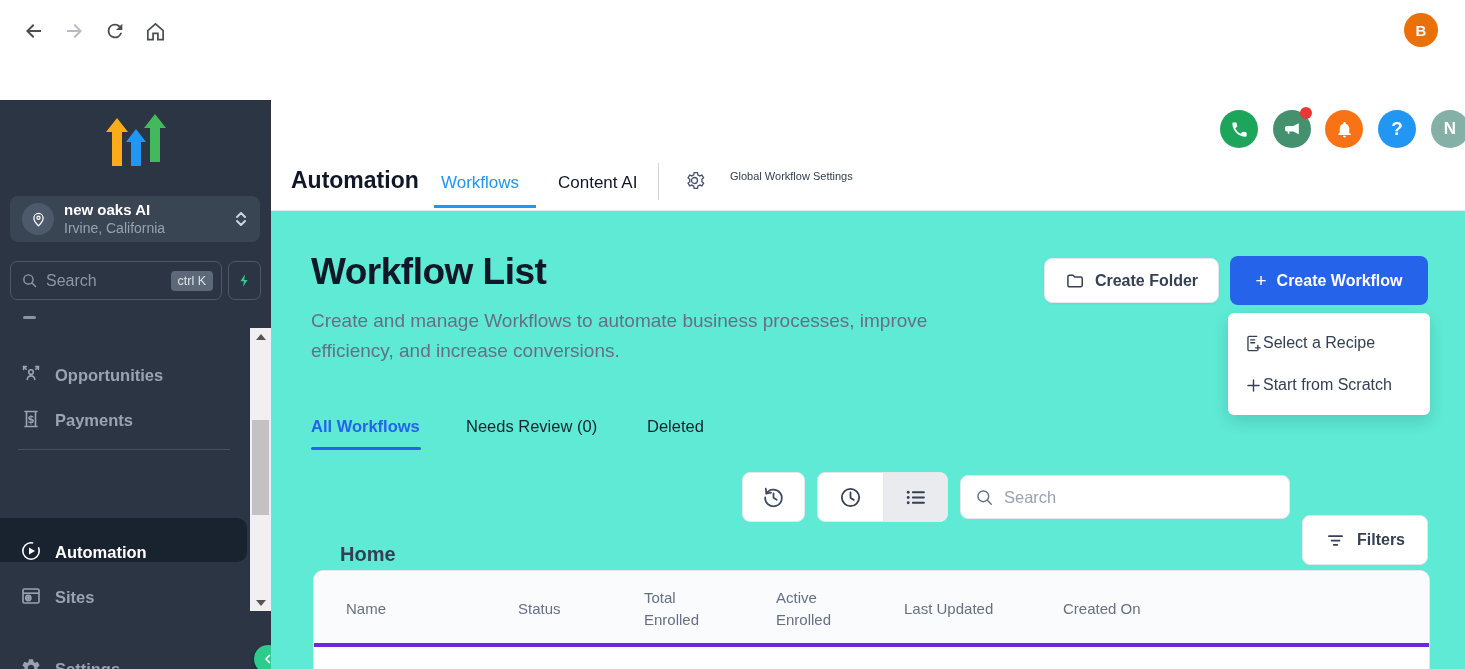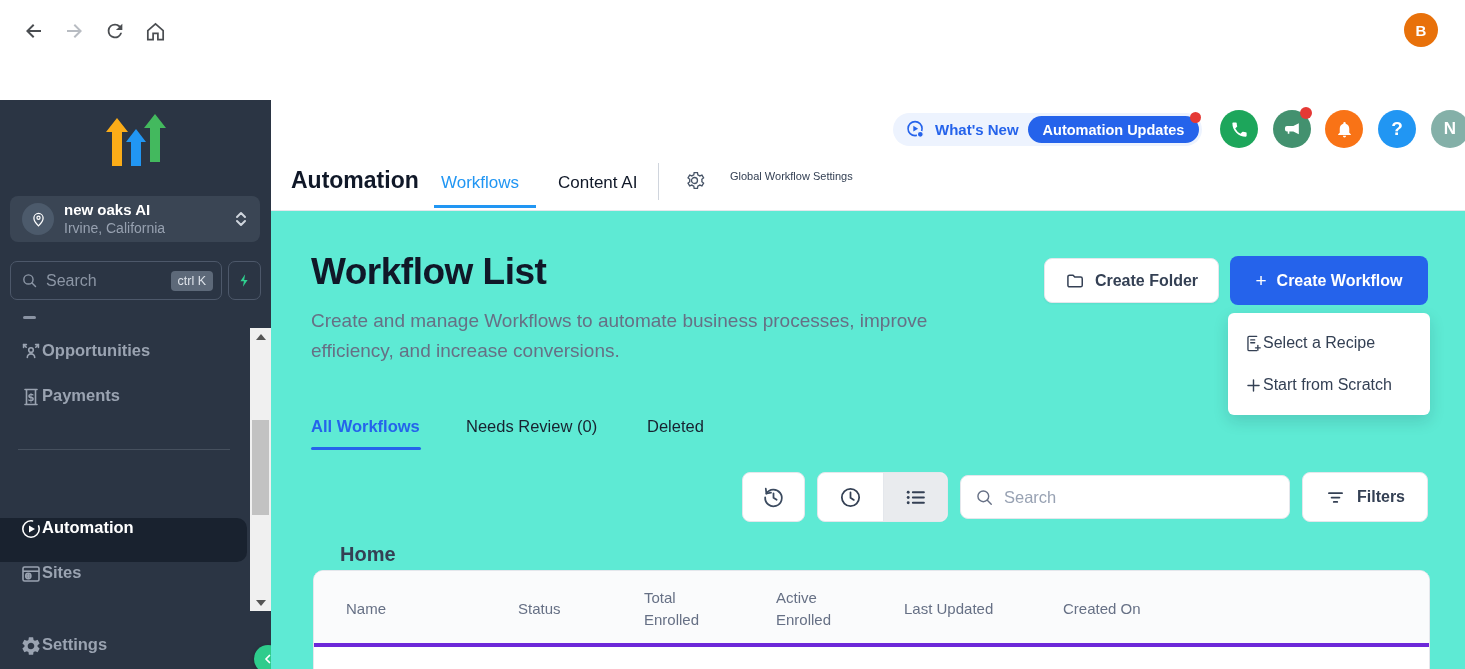--- a/index.html
+++ b/index.html
@@ -25,21 +25,21 @@
   .loc-card { position:absolute; left:10px; top:96px; width:250px; height:46px; background:#3a4554; border-radius:8px; display:flex; align-items:center; padding:0 12px; cursor:pointer; }
   .loc-pin { width:32px; height:32px; border-radius:50%; background:#4c5a6b; display:flex; align-items:center; justify-content:center; flex:none; }
   .loc-texts { margin-left:10px; flex:1; overflow:hidden; }
   .loc-name { font-size:15px; font-weight:700; color:#fff; line-height:1.25; }
   .loc-sub { font-size:14px; color:#97a1b0; line-height:1.25; }
   .sb-search { position:absolute; left:10px; top:161px; width:212px; height:39px; border:1px solid #4d586a; border-radius:7px; display:flex; align-items:center; padding:0 8px 0 10px; }
   .sb-search input { flex:1; background:transparent; border:0; outline:0; font-size:16px; color:#cfd5dd; font-family:inherit; min-width:0; }
   .sb-search input::placeholder { color:#8c96a5; }
   .kbd { background:#5d6979; color:#dde2e9; font-size:12.5px; border-radius:4px; padding:3px 7px; white-space:nowrap; }
   .bolt-btn { position:absolute; left:228px; top:161px; width:33px; height:39px; border:1px solid #4d586a; border-radius:7px; display:flex; align-items:center; justify-content:center; cursor:pointer; }
-  .nav-item { position:absolute; left:0; width:247px; height:44px; display:flex; align-items:flex-start; padding-left:20px; color:#9aa3b1; font-size:16.5px; font-weight:600; cursor:pointer; }
+  .nav-item { position:absolute; left:0; width:247px; height:44px; display:flex; align-items:flex-end; padding-left:20px; gap:13px; color:#9aa3b1; font-size:16.5px; font-weight:600; cursor:pointer; }
   .nav-item.active { background:#19222f; border-radius:0 10px 10px 0; color:#fff; }
   .nav-divider { position:absolute; left:18px; top:349px; width:212px; height:1px; background:#46505e; }
   .partial-icon { position:absolute; left:23px; top:216px; width:13px; height:3px; border-radius:2px; background:#8a93a3; }
   .sb-scroll { position:absolute; left:250px; top:228px; width:21px; height:283px; background:#f0f0f0; }
   .sb-scroll .arr { position:absolute; left:0; width:21px; height:17px; display:flex; align-items:center; justify-content:center; cursor:pointer; }
   .tri-up { width:0; height:0; border-left:5px solid transparent; border-right:5px solid transparent; border-bottom:6px solid #555; }
   .tri-down { width:0; height:0; border-left:5px solid transparent; border-right:5px solid transparent; border-top:6px solid #555; }
   .sb-thumb { position:absolute; left:2px; top:92px; width:17px; height:95px; background:#c2c2c2; cursor:pointer; }
   .collapse-btn { position:absolute; left:254px; top:545px; width:28px; height:28px; border-radius:50%; background:#2ecc8c; display:flex; align-items:center; justify-content:center; cursor:pointer; box-shadow:0 1px 4px rgba(0,0,0,.25); }
 
@@ -69,21 +69,21 @@
   .dd-item { height:42px; display:flex; align-items:center; padding:0 16px; font-size:16px; color:#344054; cursor:pointer; }
   .wf-tab { position:absolute; top:206px; font-size:16.5px; cursor:pointer; }
   .wf-underline { position:absolute; left:40px; top:236px; width:110px; height:3px; background:#2563eb; border-radius:2px; }
   .tool-btn { position:absolute; top:261px; background:#fff; border:1px solid #e4e7ec; border-radius:8px; display:flex; align-items:center; justify-content:center; cursor:pointer; }
   .seg { position:absolute; left:546px; top:261px; width:131px; height:50px; border:1px solid #e4e7ec; border-radius:8px; overflow:hidden; display:flex; background:#fff; }
   .seg-half { width:50%; display:flex; align-items:center; justify-content:center; cursor:pointer; }
   .seg-half.sel { background:#e9ebee; border-left:1px solid #e4e7ec; }
   .tb-search { position:absolute; left:689px; top:264px; width:330px; height:44px; background:#fff; border:1px solid #e4e7ec; border-radius:8px; display:flex; align-items:center; padding:0 14px; gap:10px; }
   .tb-search input { flex:1; border:0; outline:0; font-size:16.5px; color:#344054; font-family:inherit; background:transparent; }
   .tb-search input::placeholder { color:#98a2b3; }
-  .btn-filters { left:1031px; width:126px; height:50px; gap:11px; color:#344054; font-size:16px; }
+  .btn-filters { left:1031px; width:126px; height:50px; gap:11px; color:#344054; font-size:16px;margin-top:43px; }
   .breadcrumb { position:absolute; left:69px; top:332px; font-size:20px; color:#344054; cursor:pointer;font-weight:bold; }
   .table-card { position:absolute; left:42px; top:359px; width:1117px; height:120px; background:#fff; border:1px solid #e4e7ec; border-radius:10px 10px 0 0; overflow:hidden; }
   .thead { position:relative; height:76px; background:#fafbfc; border-bottom:4px solid #6d28d9; }
   .th { position:absolute; top:0; height:76px; display:flex; align-items:center; font-size:15px; color:#667085; line-height:1.5; }
   .trow { height:44px; background:#fff; }
 </style>
 </head>
 <body>
 
 <div class="chrome">
@@ -231,32 +231,20 @@
 
   <div class="collapse-btn">
     <svg width="14" height="14" viewBox="0 0 24 24">
         <polyline points="14.5,6 8.5,12 14.5,18" fill="none" stroke="#fff" stroke-width="3" stroke-linecap="round" stroke-linejoin="round"></polyline>
       </svg>
   </div>
 </aside>
 
 <div class="main-top">
 
-  <div class="whatsnew">
-    <svg width="21" height="21" viewBox="0 0 24 24">
-      <circle cx="11.5" cy="11" r="8" fill="none" stroke="#2563eb" stroke-width="1.8"></circle>
-      <polygon points="9.5,7.8 15,11 9.5,14.2" fill="#2563eb"></polygon>
-      <circle cx="17.5" cy="17.5" r="3.4" fill="#2563eb" stroke="#edf3fe" stroke-width="1.4"></circle>
-    </svg>
-    <span class="wn-label">What's New</span>
-    <span class="wn-pill">
-      <span>Automation Updates</span>
-      <span class="wn-dot"></span>
-    </span>
-  </div>
 
   <div class="circ" style="left:949px; background:#1da65b">
     <svg width="19" height="19" viewBox="0 0 24 24">
         <path fill="#fff" d="M6.62 10.79a15.05 15.05 0 0 0 6.59 6.59l2.2-2.2a1 1 0 0 1 1.02-.24c1.12.37 2.33.57 3.57.57a1 1 0 0 1 1 1V20a1 1 0 0 1-1 1C10.61 21 3 13.39 3 4a1 1 0 0 1 1-1h3.5a1 1 0 0 1 1 1c0 1.25.2 2.45.57 3.57a1 1 0 0 1-.25 1.02l-2.2 2.2z"></path>
       </svg>
   </div>
   <div class="circ" style="left:1002px; background:#43916f">
     <svg width="19" height="19" viewBox="0 0 24 24">
         <path fill="#fff" d="M20 4v14l-7-3.5H8v3H6v-3H5a2.5 2.5 0 0 1-2.5-2.5v-2A2.5 2.5 0 0 1 5 7.5h8L20 4z"></path>
       </svg>

